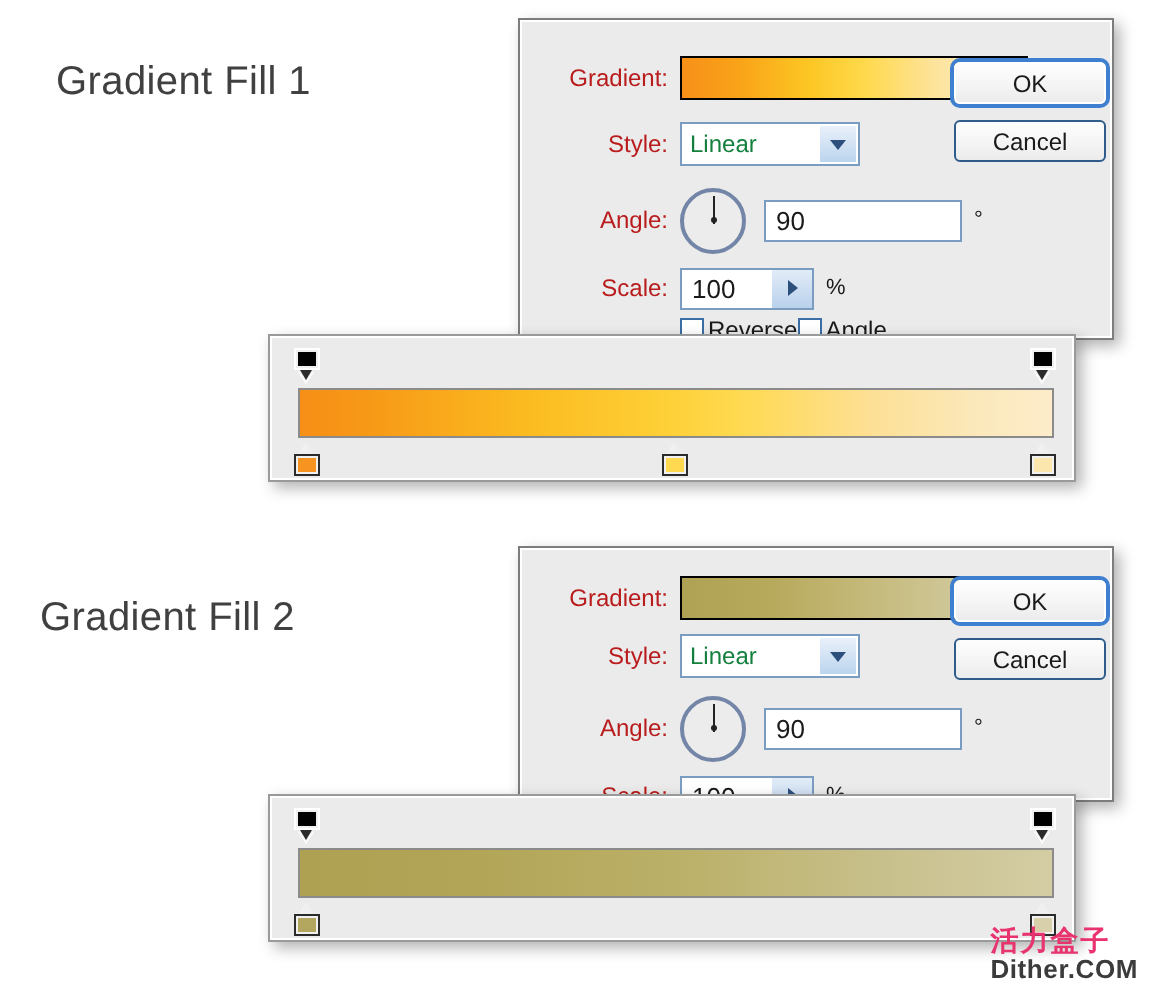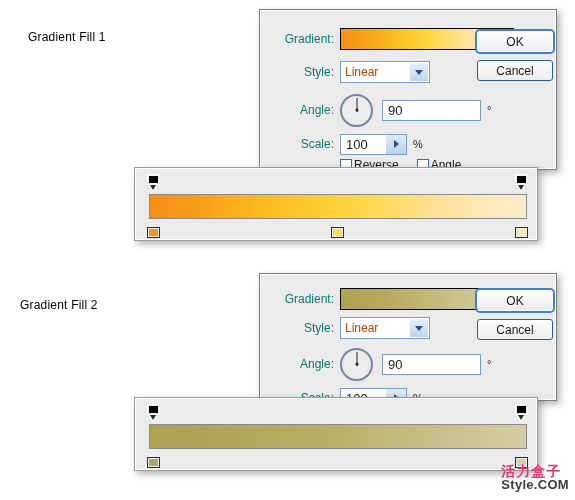--- a/index.html
+++ b/index.html
@@ -12,22 +12,22 @@
     background: #ffffff;
     font-family: "Liberation Sans", sans-serif;
     position: relative;
     overflow: hidden;
     -webkit-font-smoothing: none;
   }
 
   
   .canvas-label {
     position: absolute;
-    font-size: 12px;
-    color: #000000;
+    font-size: 20px;
+    color: #404040;
     letter-spacing: 0.2px;
     white-space: nowrap;
   }
   #label-1 { left: 28px; top: 30px; }
   #label-2 { left: 20px; top: 298px; }
 
   
   .dialog {
     position: absolute;
     background: #ebebeb;
@@ -44,21 +44,21 @@
   }
 
   .row {
     position: absolute;
     display: flex;
     align-items: center;
     height: 22px;
   }
   .row-label {
     font-size: 12px;
-    color: #0f766e;
+    color: #b91c1c;
     text-align: right;
     white-space: nowrap;
   }
 
   
   .grad-combo {
     display: flex;
     align-items: stretch;
     height: 22px;
     border: 1px solid #000000;
@@ -91,21 +91,21 @@
     height: 22px;
     border: 1px solid #7a9cc0;
     background: #ffffff;
     box-sizing: border-box;
     display: flex;
     align-items: center;
     position: relative;
   }
   .style-select .sel-text {
     font-size: 12px;
-    color: #c2410c;
+    color: #15803d;
     padding-left: 4px;
   }
   .style-select .sel-btn {
     position: absolute;
     right: 1px; top: 1px; bottom: 1px;
     width: 18px;
     background: linear-gradient(#e9f1fa, #bcd4ee);
     display: flex;
     align-items: center;
     justify-content: center;
@@ -187,21 +187,21 @@
     justify-content: center;
   }
   .tri-right {
     width: 0; height: 0;
     border-top: 4px solid transparent;
     border-bottom: 4px solid transparent;
     border-left: 5px solid #2c4f7c;
   }
 
   
-  .cbox-row { display: flex; align-items: center; gap: 18px; }
+  .cbox-row { display: flex; align-items: center; }
   .cbox { display: flex; align-items: center; gap: 2px; }
   .cbox .box {
     width: 12px; height: 12px;
     border: 1px solid #3a6ea5;
     background: #ffffff;
     box-sizing: border-box;
   }
   .cbox .cb-label { font-size: 12px; color: #1a1a1a; }
 
   
@@ -520,14 +520,14 @@
       <span class="point-line"></span>
       <span class="point"></span>
       <span class="body"></span>
       <span class="fill" style="background: rgb(215, 208, 170);"></span>
     </div>
   </div>
 </div>
 
 <div id="watermark">
   <div id="wm-cn" style="color: rgb(232, 51, 110);">活力盒子</div>
-  <div id="wm-en" style="color: rgb(59, 59, 59);">Style.COM</div>
+  <div id="wm-en" style="color: rgb(59, 59, 59);">Dither.COM</div>
 </div>
 
 </body></html>

